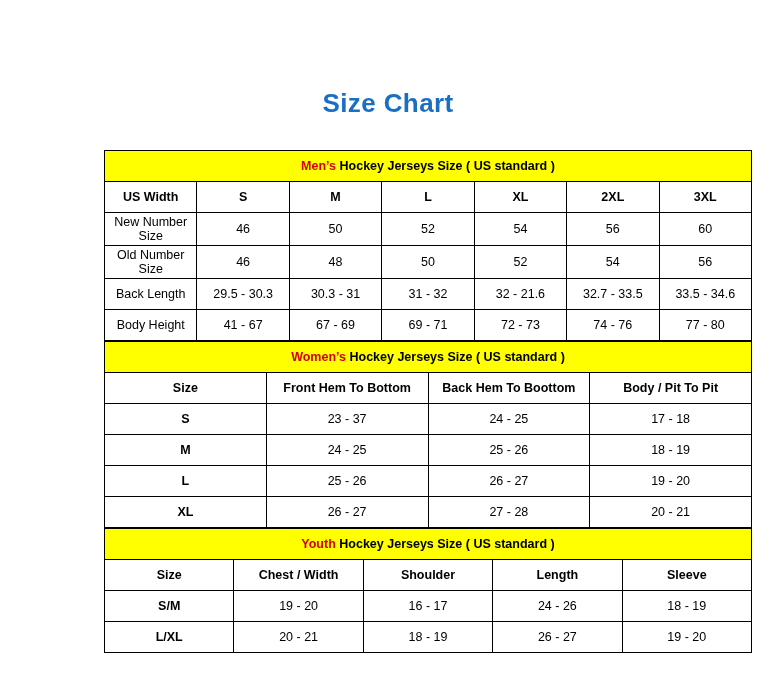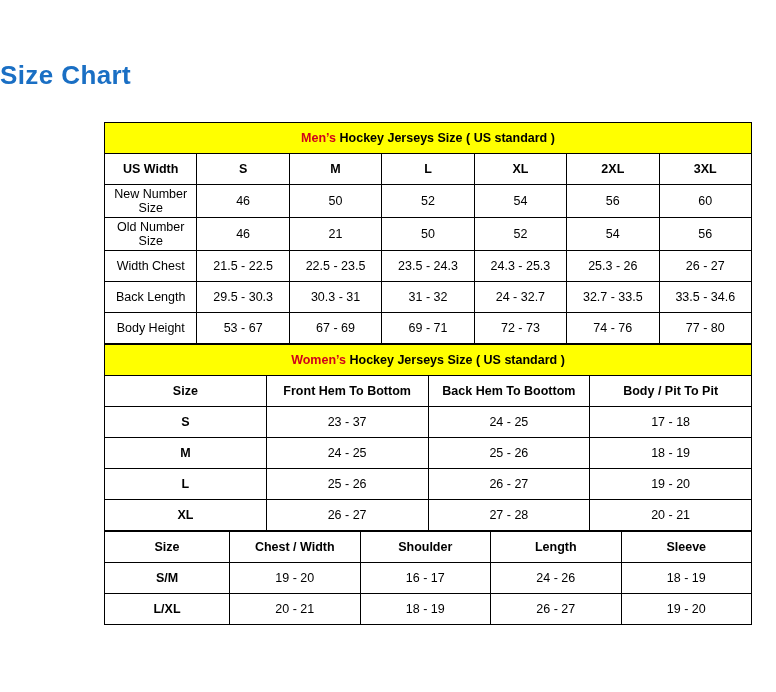--- a/index.html
+++ b/index.html
@@ -14,25 +14,26 @@
     color: #000000;
     overflow: hidden;
   }
   .page {
     position: relative;
     width: 776px;
     height: 692px;
     box-sizing: border-box;
   }
   .title {
+    text-align: center;
     color: #1a6fc4;
     font-size: 26px;
     font-weight: bold;
     letter-spacing: 0.4px;
-    padding-top: 62px;
+    padding-top: 90px;
     line-height: 1;
   }
   .chart-wrap {
     margin: 0 auto;
     width: 568px;
     padding-top: 34px;
   }
   table.size-table {
     border-collapse: collapse;
     width: 648px;
@@ -93,47 +94,38 @@
           <td>46</td>
           <td>50</td>
           <td>52</td>
           <td>54</td>
           <td>56</td>
           <td>60</td>
         </tr>
         <tr>
           <td class="rowlabel">Old Number Size</td>
           <td>46</td>
-          <td>21</td>
+          <td>48</td>
           <td>50</td>
           <td>52</td>
           <td>54</td>
           <td>56</td>
         </tr>
         <tr>
-          <td class="rowlabel">Width Chest</td>
-          <td>21.5 - 22.5</td>
-          <td>22.5 - 23.5</td>
-          <td>23.5 - 24.3</td>
-          <td>24.3 - 25.3</td>
-          <td>25.3 - 26</td>
-          <td>26 - 27</td>
-        </tr>
-        <tr>
           <td class="rowlabel">Back Length</td>
           <td>29.5 - 30.3</td>
           <td>30.3 - 31</td>
           <td>31 - 32</td>
-          <td>24 - 32.7</td>
+          <td>32 - 21.6</td>
           <td>32.7 - 33.5</td>
           <td>33.5 - 34.6</td>
         </tr>
         <tr>
           <td class="rowlabel">Body Height</td>
-          <td>53 - 67</td>
+          <td>41 - 67</td>
           <td>67 - 69</td>
           <td>69 - 71</td>
           <td>72 - 73</td>
           <td>74 - 76</td>
           <td>77 - 80</td>
         </tr>
       </tbody>
     </table>
 
     <table class="size-table">
@@ -170,20 +162,23 @@
           <td>26 - 27</td>
           <td>27 - 28</td>
           <td>20 - 21</td>
         </tr>
       </tbody>
     </table>
 
     <table class="size-table">
       <tbody>
         <tr>
+          <td class="band" colspan="5"><span class="accent">Youth</span><span> Hockey Jerseys Size ( US standard )</span></td>
+        </tr>
+        <tr>
           <td class="colhead" style="width:120px">Size</td>
           <td class="colhead">Chest / Width</td>
           <td class="colhead">Shoulder</td>
           <td class="colhead">Length</td>
           <td class="colhead">Sleeve</td>
         </tr>
         <tr>
           <td class="sizecell">S/M</td>
           <td>19 - 20</td>
           <td>16 - 17</td>

